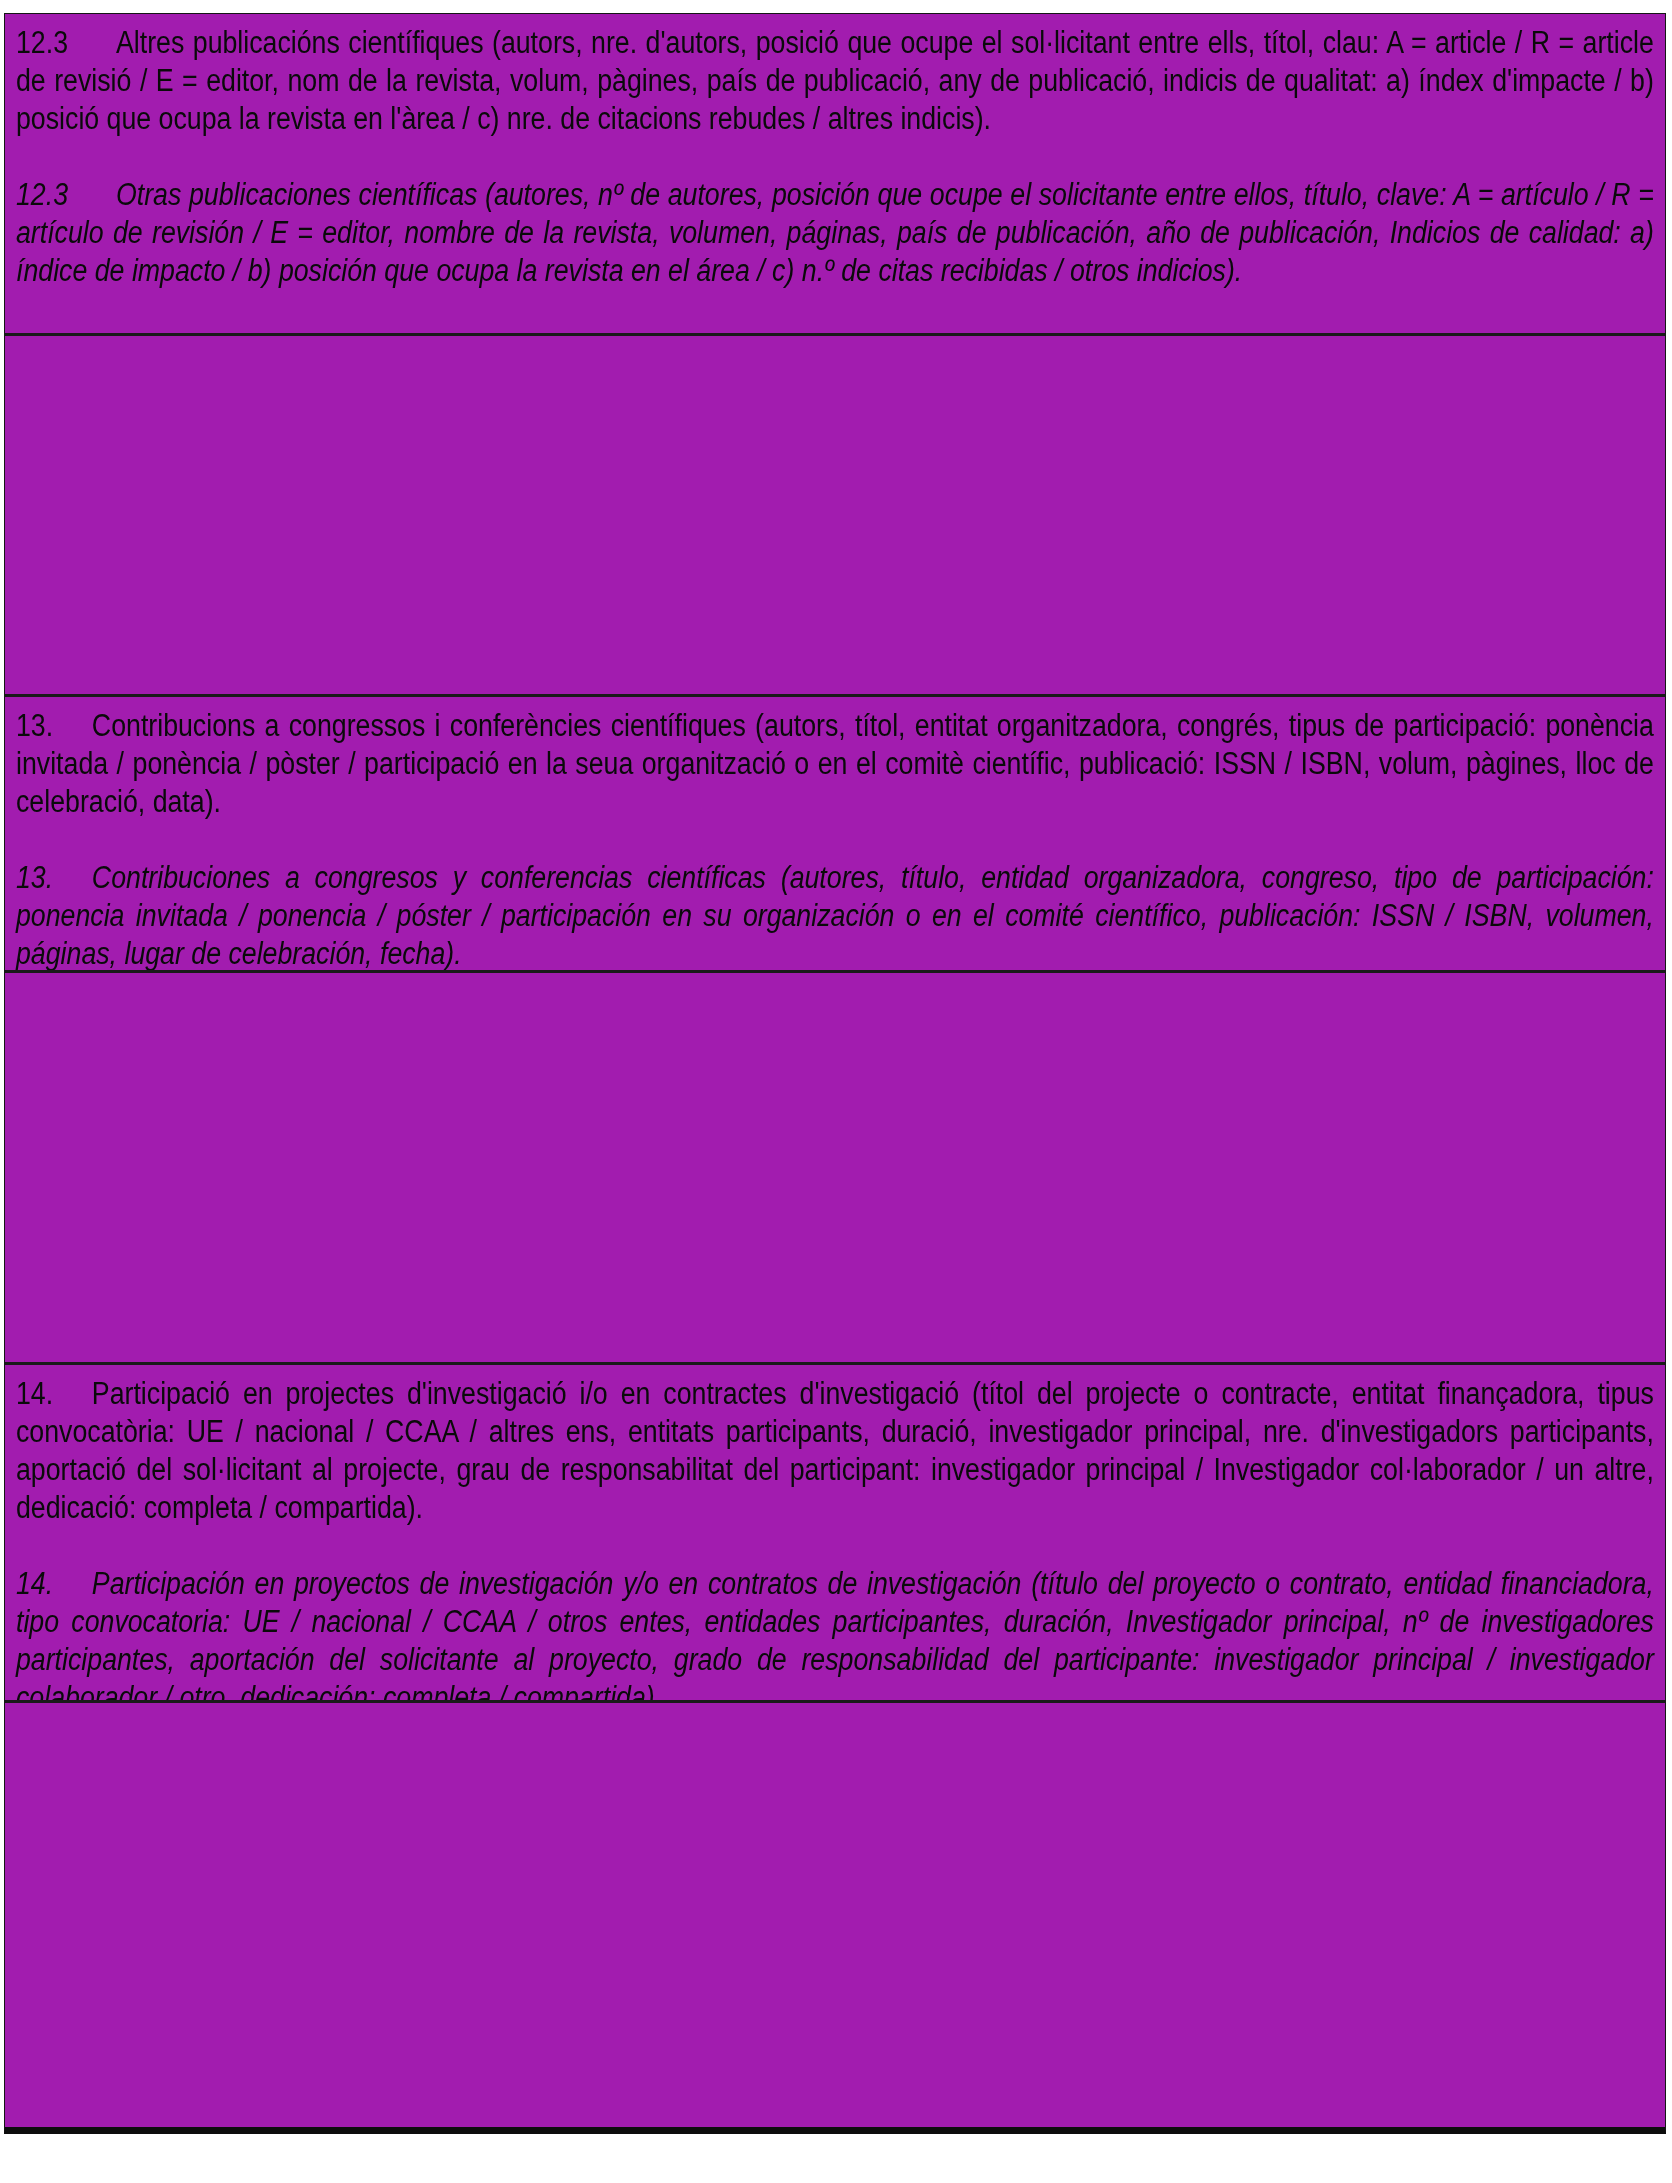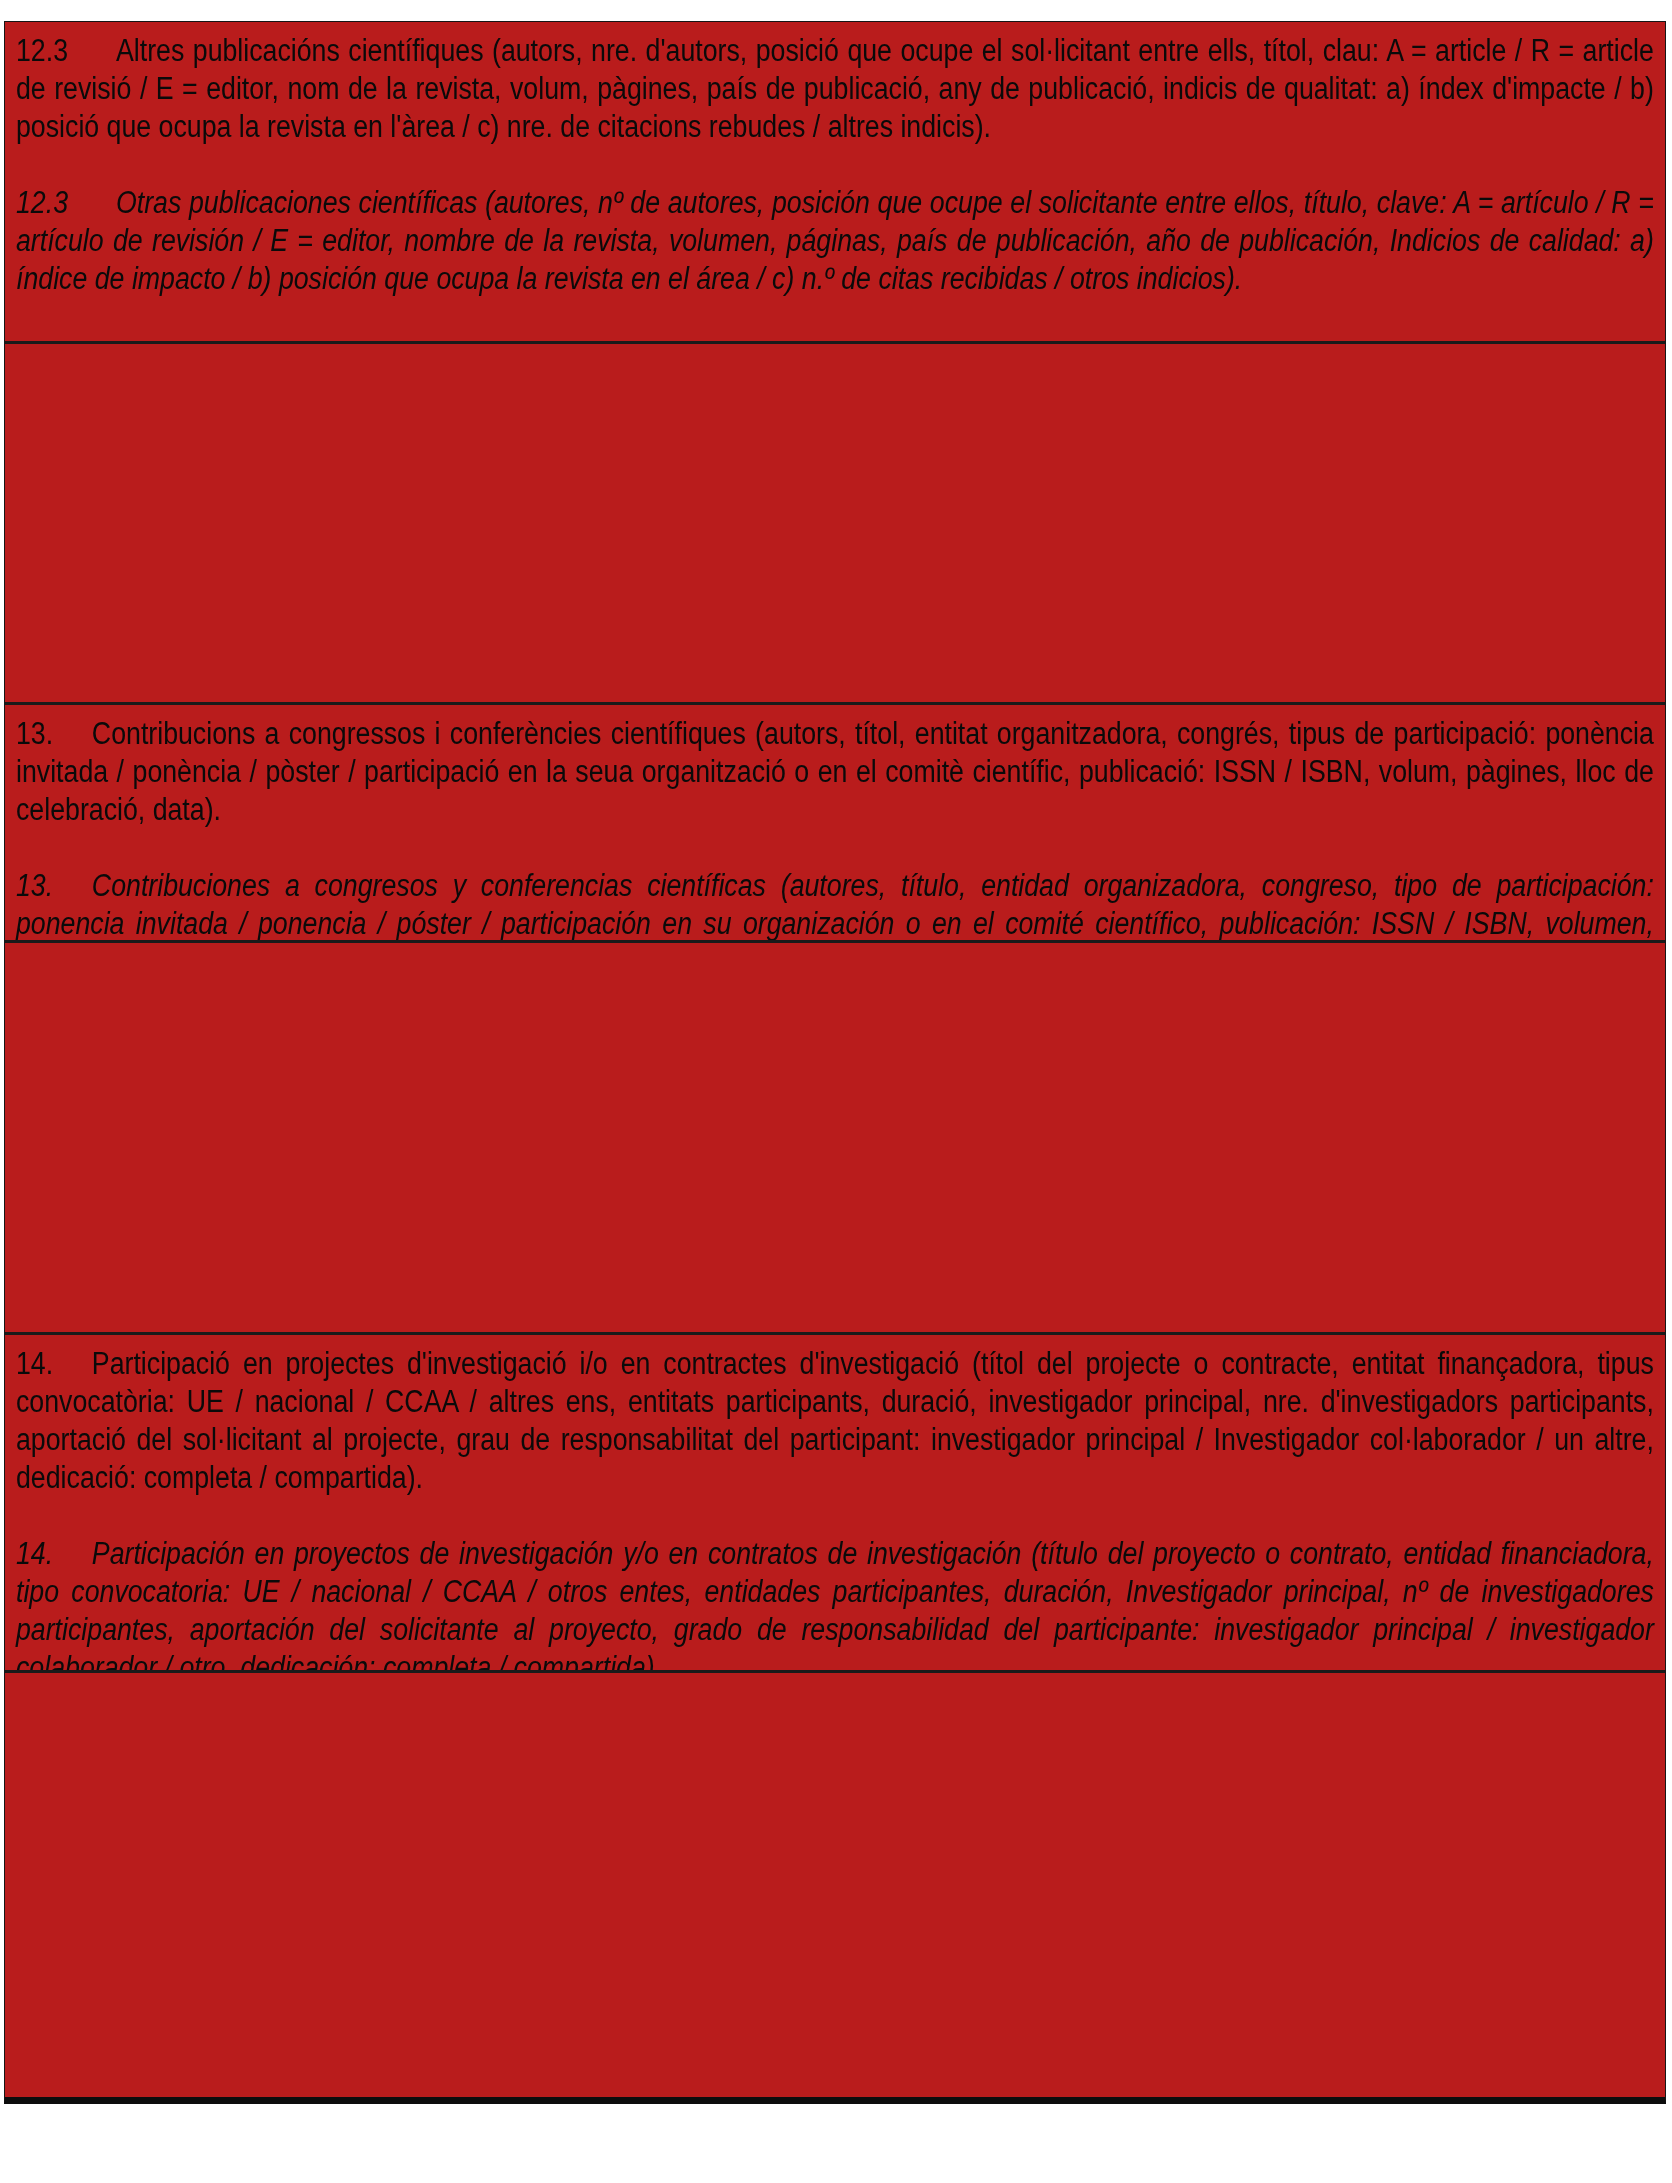--- a/index.html
+++ b/index.html
@@ -11,40 +11,40 @@
     position: relative;
     width: 1672px;
     height: 2183px;
     background: #ffffff;
     font-family: "Liberation Sans", sans-serif;
     color: #0a0a0a;
   }
   .doc-table {
     position: absolute;
     left: 3.9px;
-    top: 21px;
+    top: 13px;
     width: 1662px;
     box-sizing: border-box;
     border: 1.6px solid #161616;
     border-bottom: 7px solid #0d0d0d;
-    background: #b91c1c;
+    background: #a21caf;
   }
   .row {
     box-sizing: border-box;
     overflow: hidden;
   }
   .row + .row {
     border-top: 3.1px solid #1a1a1a;
   }
   .header-row {
     padding: 10.2px 11px 0 11px;
   }
   .r-h12 { height: 319px; }
   .r-e12 { height: 361px; }
-  .r-h13 { height: 238px; }
+  .r-h13 { height: 276px; }
   .r-e13 { height: 392px; }
   .r-h14 { height: 338px; }
   .r-e14 { height: 427px; }
 
   
   .narrow {
     width: 116%;
     transform: scaleX(0.862);
     transform-origin: 0 0;
   }

